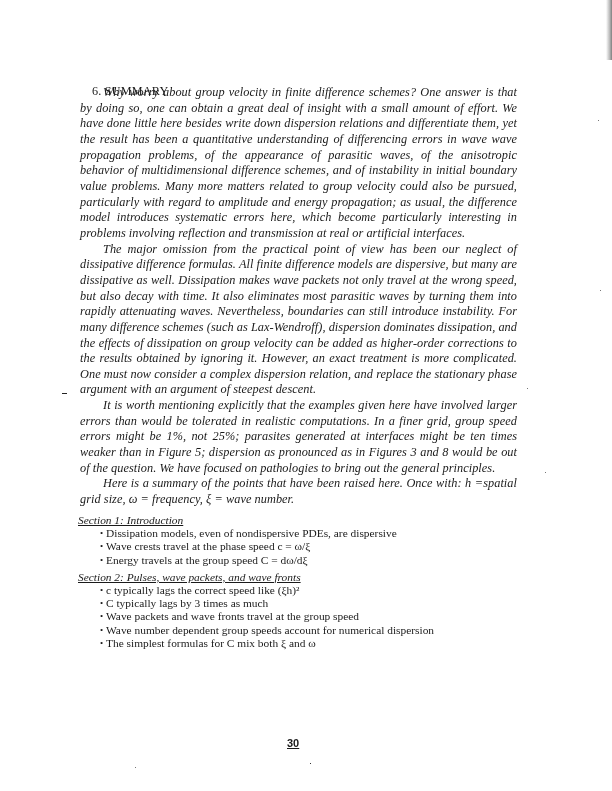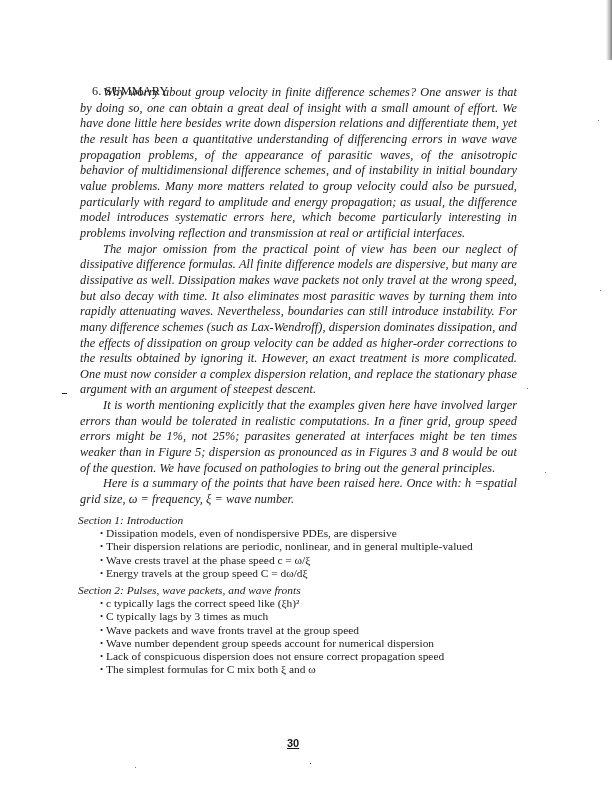--- a/index.html
+++ b/index.html
@@ -60,20 +60,21 @@
       left: 78px;
       top: 514px;
       width: 460px;
       font-family: "Liberation Serif", "DejaVu Serif", serif;
       font-size: 11.4px;
       line-height: 13.2px;
     }
     .section-title {
       font-style: italic;
       margin: 0;
+      text-decoration: underline;
     }
     .section-block + .section-block {
       margin-top: 4px;
     }
     ul.bullets {
       list-style: none;
       margin: 0;
       padding: 0 0 0 22px;
     }
     ul.bullets li {
@@ -125,33 +126,31 @@
     <p>Here is a summary of the points that have been raised here. Once with: h =spatial grid size, ω = frequency, ξ = wave number.</p>
   </div>
 
   <div class="margin-mark"></div>
 
   <div class="sections">
     <div class="section-block">
       <p class="section-title">Section 1: Introduction</p>
       <ul class="bullets">
         <li><span class="dot">•</span><span>Dissipation models, even of nondispersive PDEs, are dispersive</span></li>
-        <li><span class="dot">•</span><span>Their dispersion relations are periodic, nonlinear, and in general multiple-valued</span></li>
         <li><span class="dot">•</span><span>Wave crests travel at the phase speed  c = ω/ξ</span></li>
         <li><span class="dot">•</span><span>Energy travels at the group speed  C = dω/dξ</span></li>
       </ul>
     </div>
     <div class="section-block">
       <p class="section-title">Section 2: Pulses, wave packets, and wave fronts</p>
       <ul class="bullets">
         <li><span class="dot">•</span><span>c  typically lags the correct speed like  (ξh)²</span></li>
         <li><span class="dot">•</span><span>C  typically lags by 3 times as much</span></li>
         <li><span class="dot">•</span><span>Wave packets and wave fronts travel at the group speed</span></li>
         <li><span class="dot">•</span><span>Wave number dependent group speeds account for numerical dispersion</span></li>
-        <li><span class="dot">•</span><span>Lack of conspicuous dispersion does not ensure correct propagation speed</span></li>
         <li><span class="dot">•</span><span>The simplest formulas for  C  mix both  ξ  and  ω</span></li>
       </ul>
     </div>
   </div>
 
   <div class="page-number">30</div>
 
   <div class="speck" style="left:310px; top:763px; background:#333;"></div>
   <div class="speck" style="left:135px; top:767px;"></div>
   <div class="speck" style="left:598px; top:120px;"></div>

